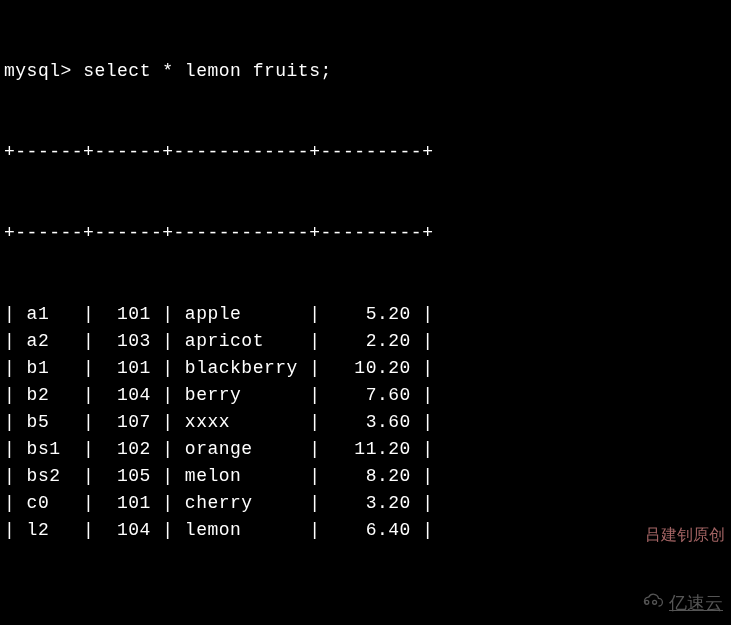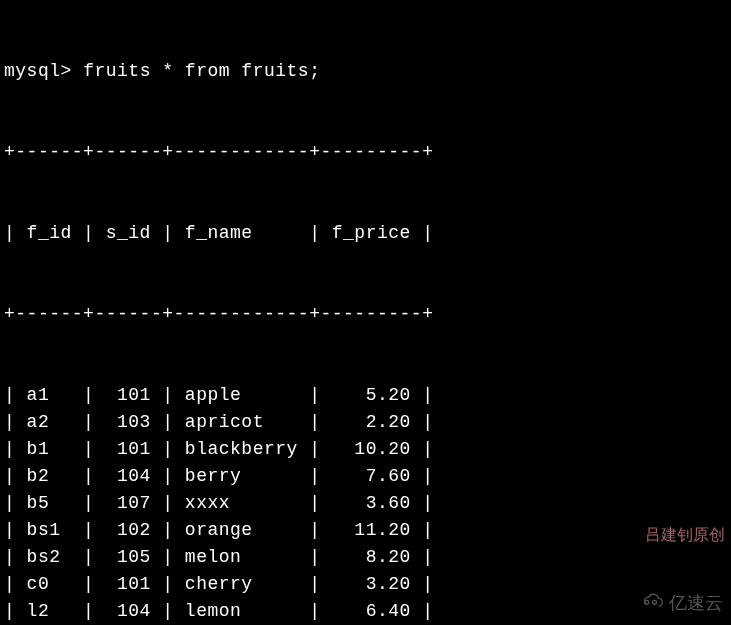--- a/index.html
+++ b/index.html
@@ -34,33 +34,33 @@
     .watermark2 {
       position: absolute;
       right: 8px;
       bottom: 8px;
       color: #555555;
       font-size: 18px;
       font-family: "SimHei", "Microsoft YaHei", sans-serif;
       display: flex;
       align-items: center;
       gap: 4px;
+      text-decoration: underline;
     }
     .watermark2 svg {
       width: 26px;
       height: 16px;
     }
   </style>
 </head>
 <body>
 
 <div class="terminal">
-  <div><span>mysql&gt;</span> <span>fruits * from fruits;</span></div>
+  <div><span>mysql&gt;</span> <span>select * lemon fruits;</span></div>
   <div>+------+------+------------+---------+</div>
-  <div id="header-row">| f_id | s_id | f_name     | f_price |</div>
   <div>+------+------+------------+---------+</div>
   <div id="table-body"><div>| a1   |  101 | apple      |    5.20 |</div><div>| a2   |  103 | apricot    |    2.20 |</div><div>| b1   |  101 | blackberry |   10.20 |</div><div>| b2   |  104 | berry      |    7.60 |</div><div>| b5   |  107 | xxxx       |    3.60 |</div><div>| bs1  |  102 | orange     |   11.20 |</div><div>| bs2  |  105 | melon      |    8.20 |</div><div>| c0   |  101 | cherry     |    3.20 |</div><div>| l2   |  104 | lemon      |    6.40 |</div></div>
   
   
 </div>
 
 <div class="watermark1">
   <div>吕建钊原创</div>
 </div>
 

